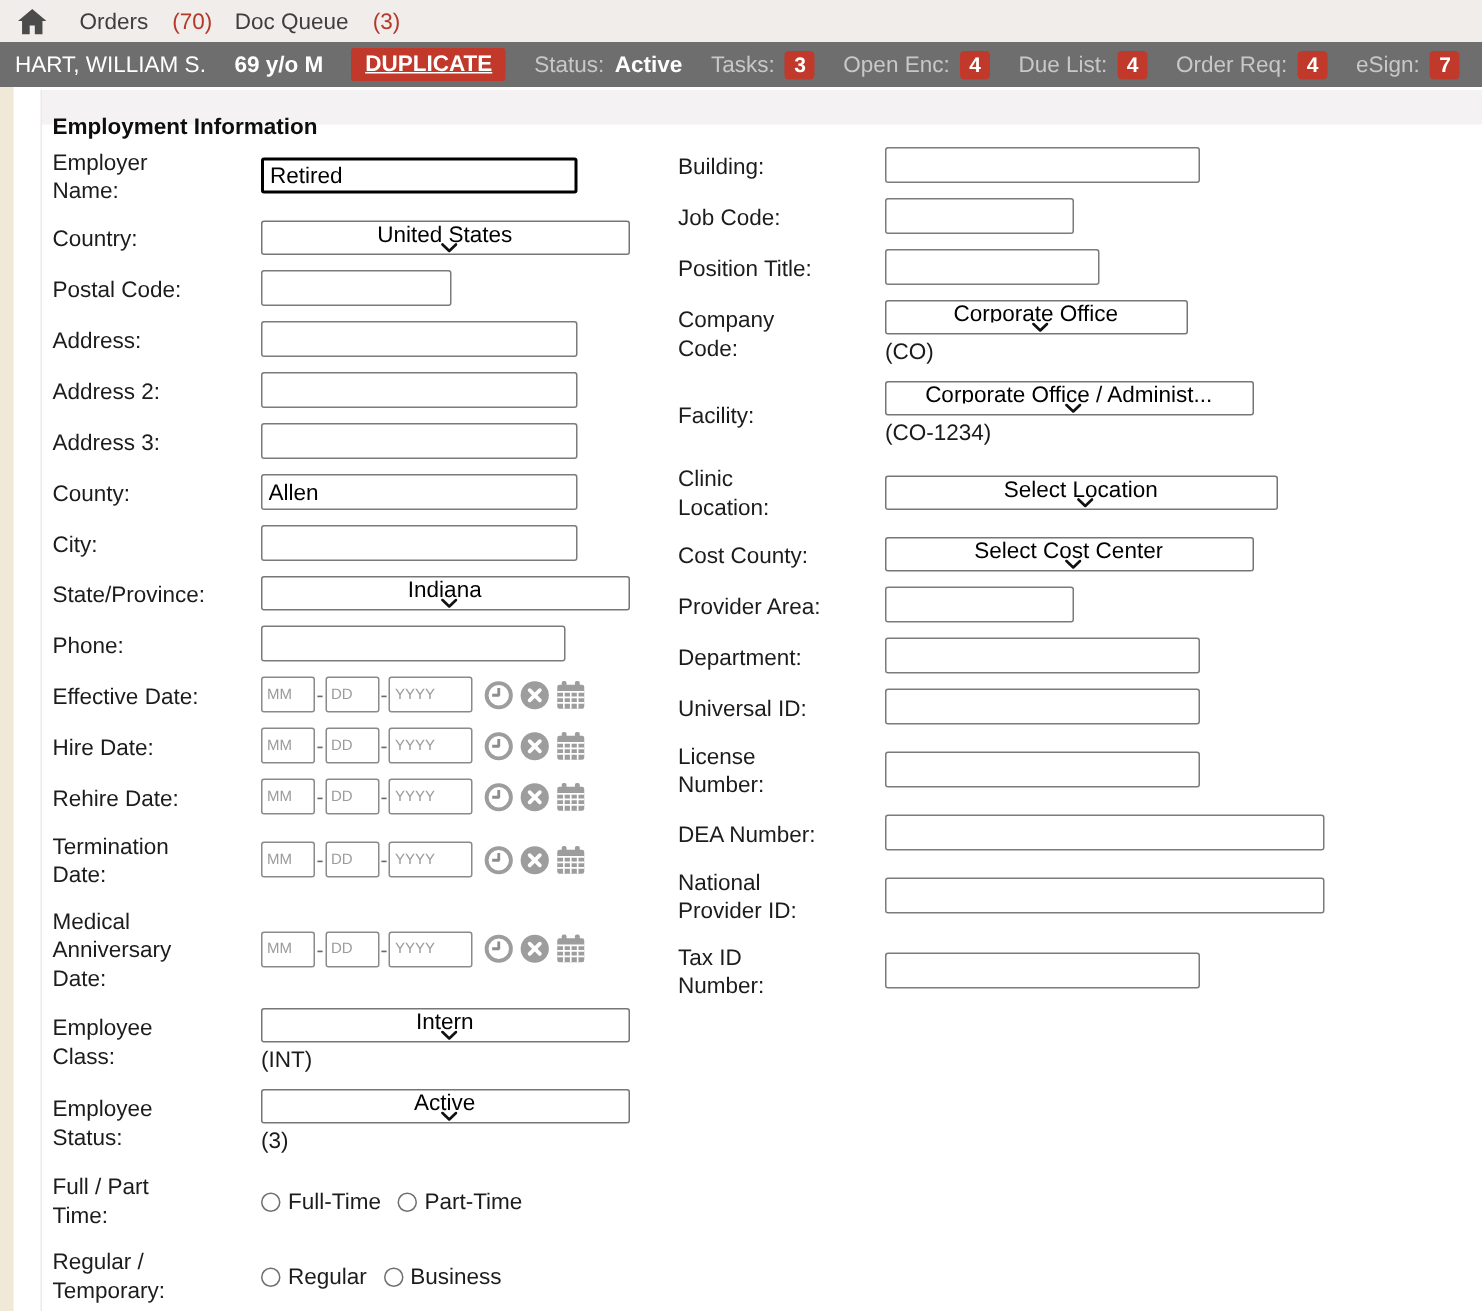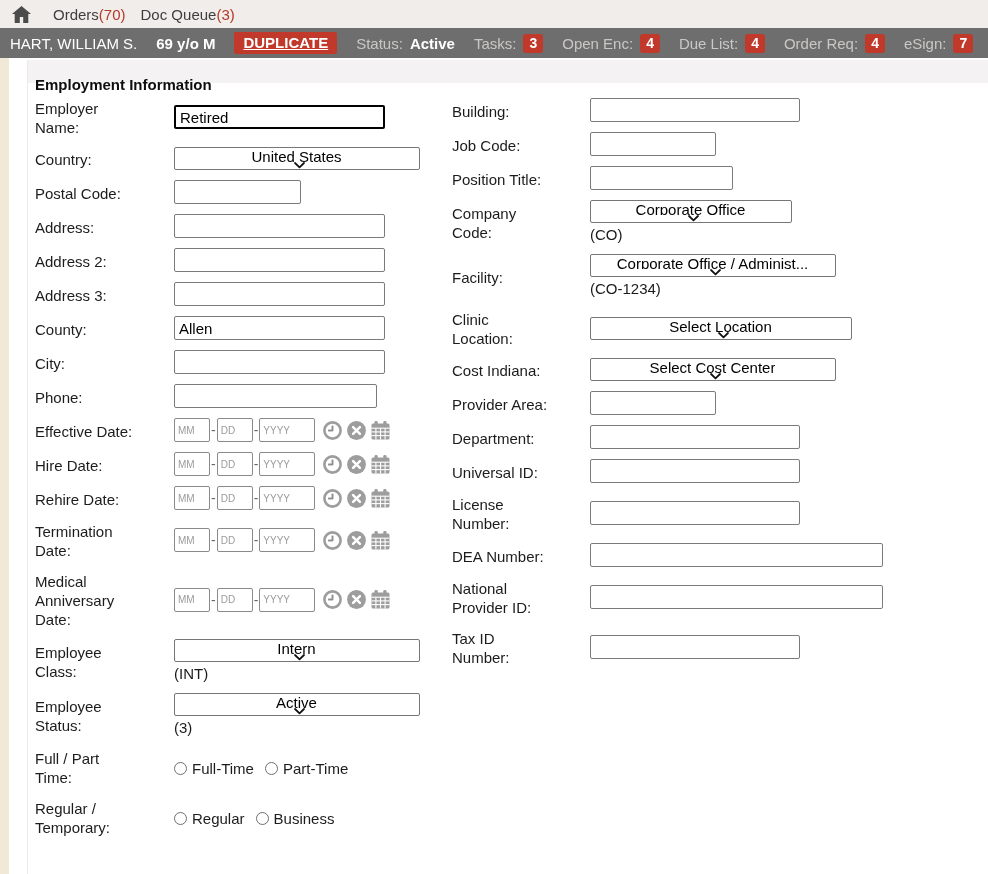--- a/index.html
+++ b/index.html
@@ -10,21 +10,21 @@
     background:#ffffff; color:#1a1a1a;
   }
   
   .topbar {
     height:28px; background:#f1edea;
     display:flex; align-items:center;
     padding-left:12px;
   }
   .home { display:flex; align-items:center; margin-right:22px; cursor:pointer; }
   .navlink { font-size:15px; color:#3e3e3e; margin-right:15px; cursor:pointer; }
-  .navlink .cnt { color:#b5392b; margin-left:0; }
+  .navlink .cnt { color:#b5392b; margin-left:16px; }
   
   .banner {
     height:30px; background:#6e6e6e; color:#fff;
     display:flex; align-items:center; gap:19px;
     padding:0 10px; font-size:15px; white-space:nowrap; overflow:hidden;
   }
   .pname { color:#fff; }
   .page { font-weight:bold; }
   .dup {
     background:#c0392b; color:#fff; font-weight:bold; text-decoration:underline;
@@ -177,20 +177,33 @@
           </div>
           <div class="row">
             <div class="lbl">County:</div>
             <div class="fld"><input class="txt" type="text" value="Allen" style="width: 211px;"></div>
           </div>
           <div class="row">
             <div class="lbl">City:</div>
             <div class="fld"><input class="txt" type="text" value="" style="width: 211px;"></div>
           </div>
           <div class="row">
+            <div class="lbl">State/Province:</div>
+            <div class="fld">
+              <div class="selectbox" style="width: 246px;">
+                <span class="sel-text">Indiana</span>
+                <span class="chev">
+                  <svg width="11" height="7" viewBox="0 0 11 7">
+                    <path d="M1 1 L5.5 5.3 L10 1" fill="none" stroke="#111" stroke-width="1.8" stroke-linecap="round" stroke-linejoin="round"></path>
+                  </svg>
+                </span>
+              </div>
+            </div>
+          </div>
+          <div class="row">
             <div class="lbl">Phone:</div>
             <div class="fld"><input class="txt" type="text" value="" style="width: 203px;"></div>
           </div>
           <div class="row">
             <div class="lbl">Effective Date:</div>
             <div class="fld">
               <div class="dategroup">
                 <input class="dtxt" type="text" placeholder="MM" style="width: 36px;">
                 <span class="dash">-</span>
                 <input class="dtxt" type="text" placeholder="DD" style="width: 36px;">
@@ -518,21 +531,21 @@
                 <span class="sel-text">Select Location</span>
                 <span class="chev">
                   <svg width="11" height="7" viewBox="0 0 11 7">
                     <path d="M1 1 L5.5 5.3 L10 1" fill="none" stroke="#111" stroke-width="1.8" stroke-linecap="round" stroke-linejoin="round"></path>
                   </svg>
                 </span>
               </div>
             </div>
           </div>
           <div class="row">
-            <div class="lbl">Cost Indiana:</div>
+            <div class="lbl">Cost County:</div>
             <div class="fld">
               <div class="selectbox" style="width: 246px;">
                 <span class="sel-text">Select Cost Center</span>
                 <span class="chev">
                   <svg width="11" height="7" viewBox="0 0 11 7">
                     <path d="M1 1 L5.5 5.3 L10 1" fill="none" stroke="#111" stroke-width="1.8" stroke-linecap="round" stroke-linejoin="round"></path>
                   </svg>
                 </span>
               </div>
             </div>

